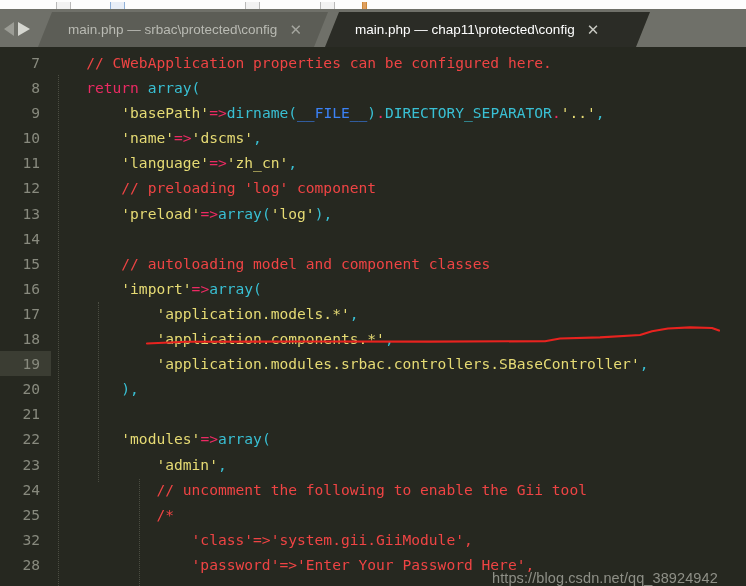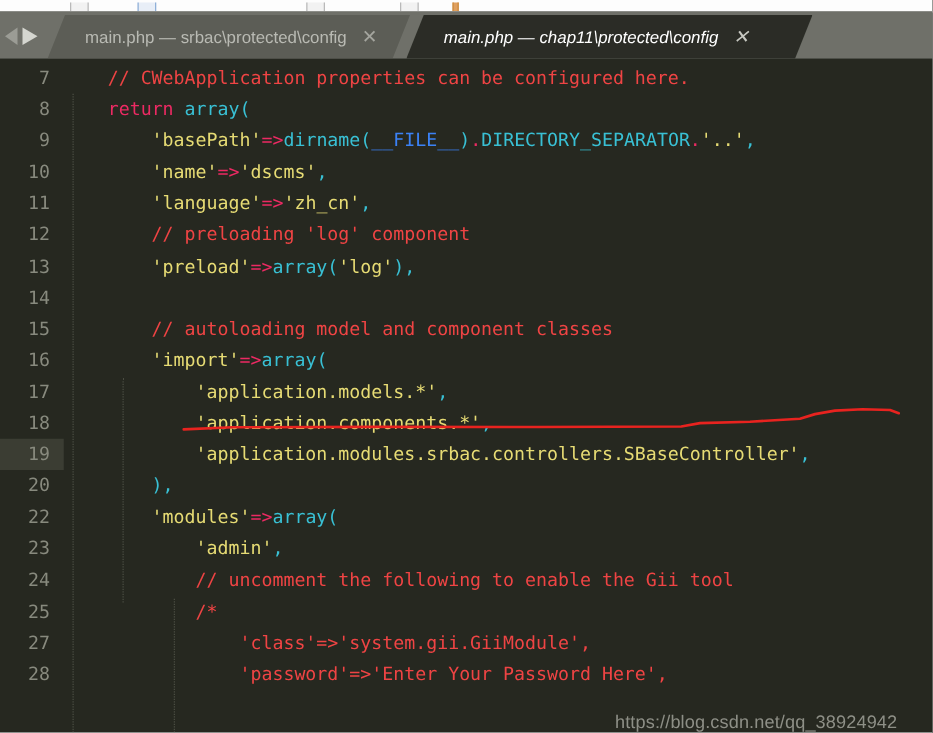--- a/index.html
+++ b/index.html
@@ -104,21 +104,21 @@
     font-size: 15px;
     line-height: 1;
     font-family: "Liberation Sans", sans-serif;
   }
 
   .tab.inactive { left: 38px; width: 290px; }
   .tab.inactive .tab-shape { background: #5c5d56; }
   .tab.inactive .tab-label { color: #b9bab3; }
   .tab.inactive .tab-close { color: #a4a59e; }
 
-  .tab.active { left: 325px; width: 325px; font-style: italic; }
+  .tab.active { left: 325px; width: 325px; }
   .tab.active .tab-shape { background: #2b2c26; }
   .tab.active .tab-label { color: #ffffff; }
   .tab.active .tab-close { color: #c8c9c2; }
 
   
   .editor {
     position: absolute;
     top: 47px; left: 0;
     width: 746px;
     height: 539px;
@@ -257,25 +257,26 @@
         <div class="line"><span class="lineno">11</span><span class="content"><span class="t-plain">        </span><span class="t-str">'language'</span><span class="t-op">=&gt;</span><span class="t-str">'zh_cn'</span><span class="t-punct">,</span></span></div>
         <div class="line"><span class="lineno">12</span><span class="content"><span class="t-comment">        // preloading 'log' component</span></span></div>
         <div class="line"><span class="lineno">13</span><span class="content"><span class="t-plain">        </span><span class="t-str">'preload'</span><span class="t-op">=&gt;</span><span class="t-fn">array</span><span class="t-punct">(</span><span class="t-str">'log'</span><span class="t-punct">)</span><span class="t-punct">,</span></span></div>
         <div class="line"><span class="lineno">14</span><span class="content"></span></div>
         <div class="line"><span class="lineno">15</span><span class="content"><span class="t-comment">        // autoloading model and component classes</span></span></div>
         <div class="line"><span class="lineno">16</span><span class="content"><span class="t-plain">        </span><span class="t-str">'import'</span><span class="t-op">=&gt;</span><span class="t-fn">array</span><span class="t-punct">(</span></span></div>
         <div class="line"><span class="lineno">17</span><span class="content"><span class="t-plain">            </span><span class="t-str">'application.models.*'</span><span class="t-punct">,</span></span></div>
         <div class="line"><span class="lineno">18</span><span class="content"><span class="t-plain">            </span><span class="t-str">'application.components.*'</span><span class="t-punct">,</span></span></div>
         <div class="line current"><div class="gutter-bg"></div><span class="lineno">19</span><span class="content"><span class="t-plain">            </span><span class="t-str">'application.modules.srbac.controllers.SBaseController'</span><span class="t-punct">,</span></span></div>
         <div class="line"><span class="lineno">20</span><span class="content"><span class="t-plain">        </span><span class="t-punct">)</span><span class="t-punct">,</span></span></div>
+        <div class="line"><span class="lineno">21</span><span class="content"></span></div>
         <div class="line"><span class="lineno">22</span><span class="content"><span class="t-plain">        </span><span class="t-str">'modules'</span><span class="t-op">=&gt;</span><span class="t-fn">array</span><span class="t-punct">(</span></span></div>
         <div class="line"><span class="lineno">23</span><span class="content"><span class="t-plain">            </span><span class="t-str">'admin'</span><span class="t-punct">,</span></span></div>
         <div class="line"><span class="lineno">24</span><span class="content"><span class="t-comment">            // uncomment the following to enable the Gii tool</span></span></div>
         <div class="line"><span class="lineno">25</span><span class="content"><span class="t-comment">            /*</span></span></div>
-        <div class="line"><span class="lineno">27</span><span class="content"><span class="t-comment">                'class'=&gt;'system.gii.GiiModule',</span></span></div>
+        <div class="line"><span class="lineno">32</span><span class="content"><span class="t-comment">                'class'=&gt;'system.gii.GiiModule',</span></span></div>
         <div class="line"><span class="lineno">28</span><span class="content"><span class="t-comment">                'password'=&gt;'Enter Your Password Here',</span></span></div>
       </div>
 
     <svg class="annotation" viewBox="0 0 746 539" width="746" height="539">
       <path d="M147,296.5 L186,294.8 L300,294.5 L430,294.6 L545,294.2
                L560,291.5 L600,290.4 L640,288.0 L652,284.3 L668,281.5
                L690,280.4 L712,281.0 L719,283.6" fill="none" stroke="#e8231f" stroke-width="2.1" stroke-linecap="round" stroke-linejoin="round"></path>
     </svg>
   </div>
 

